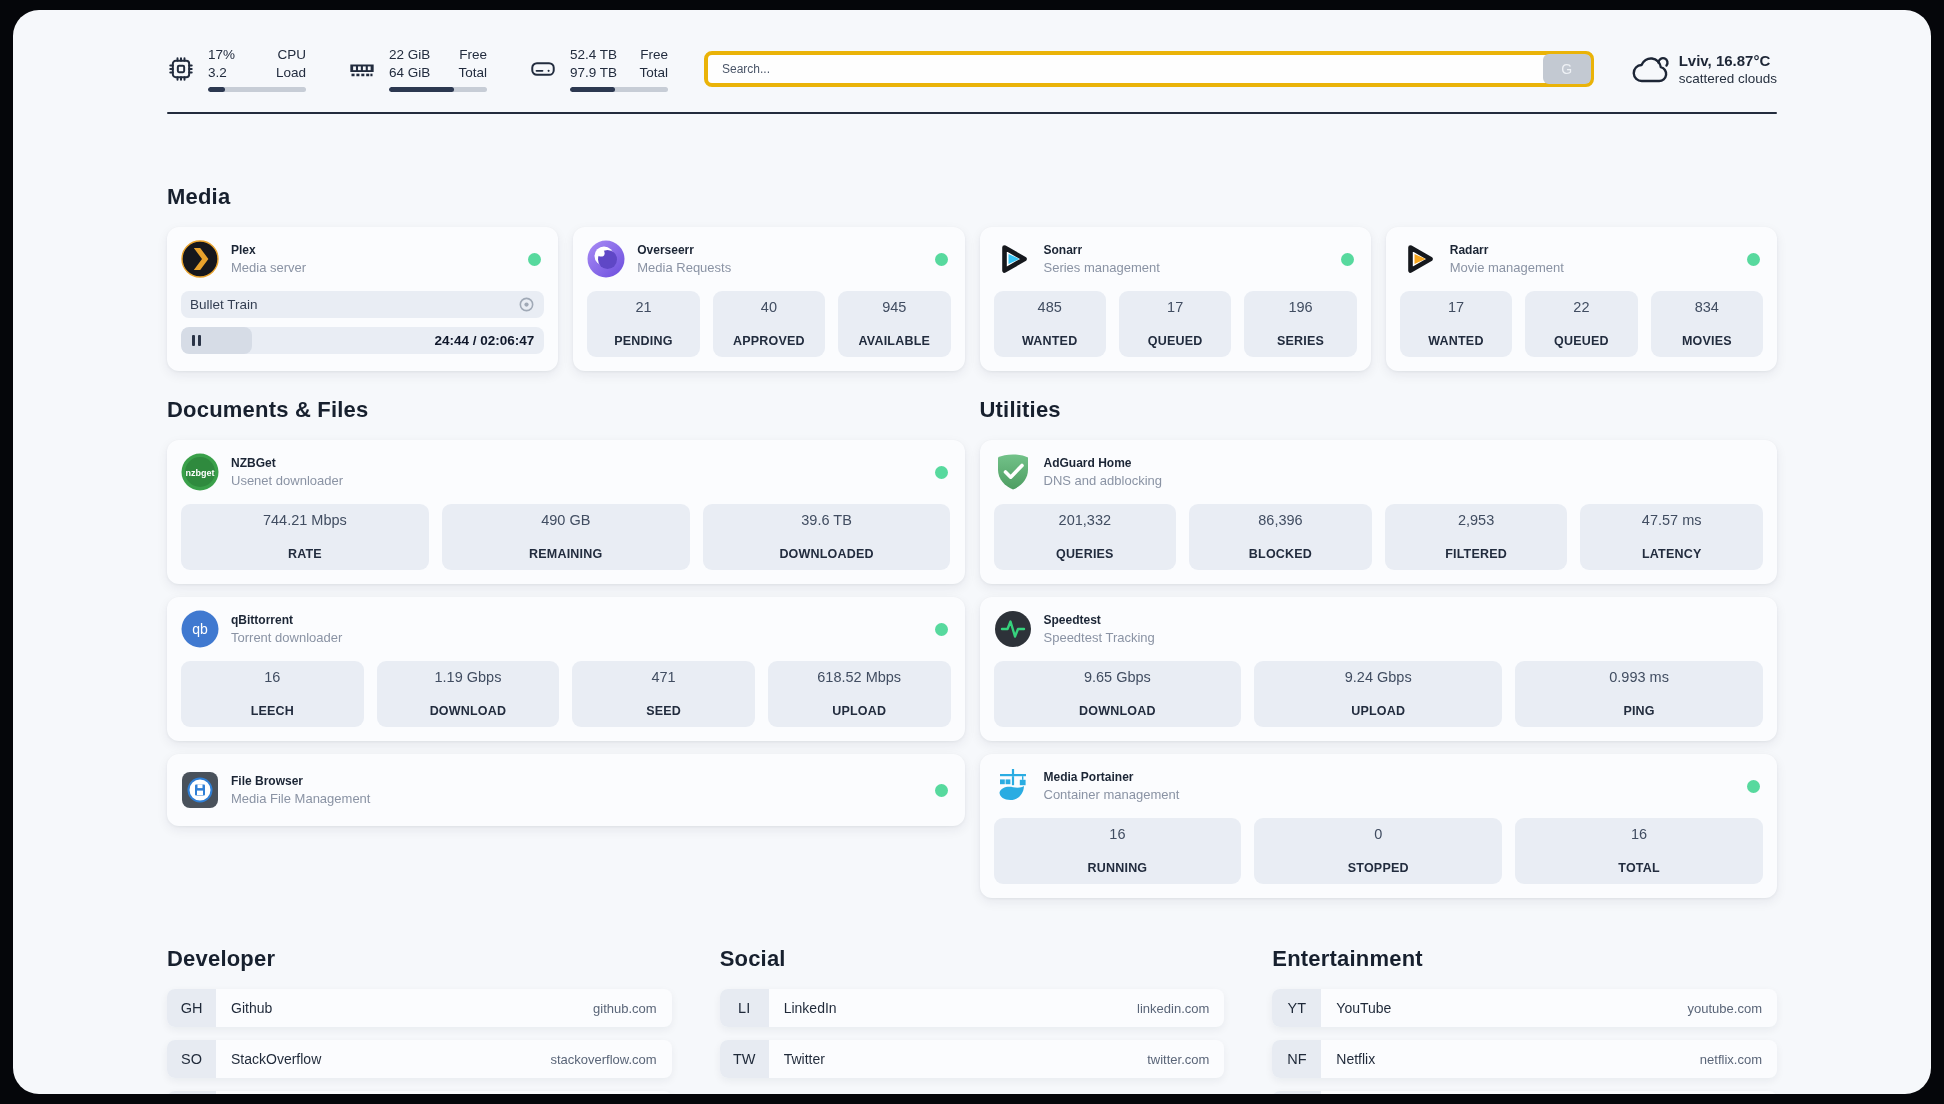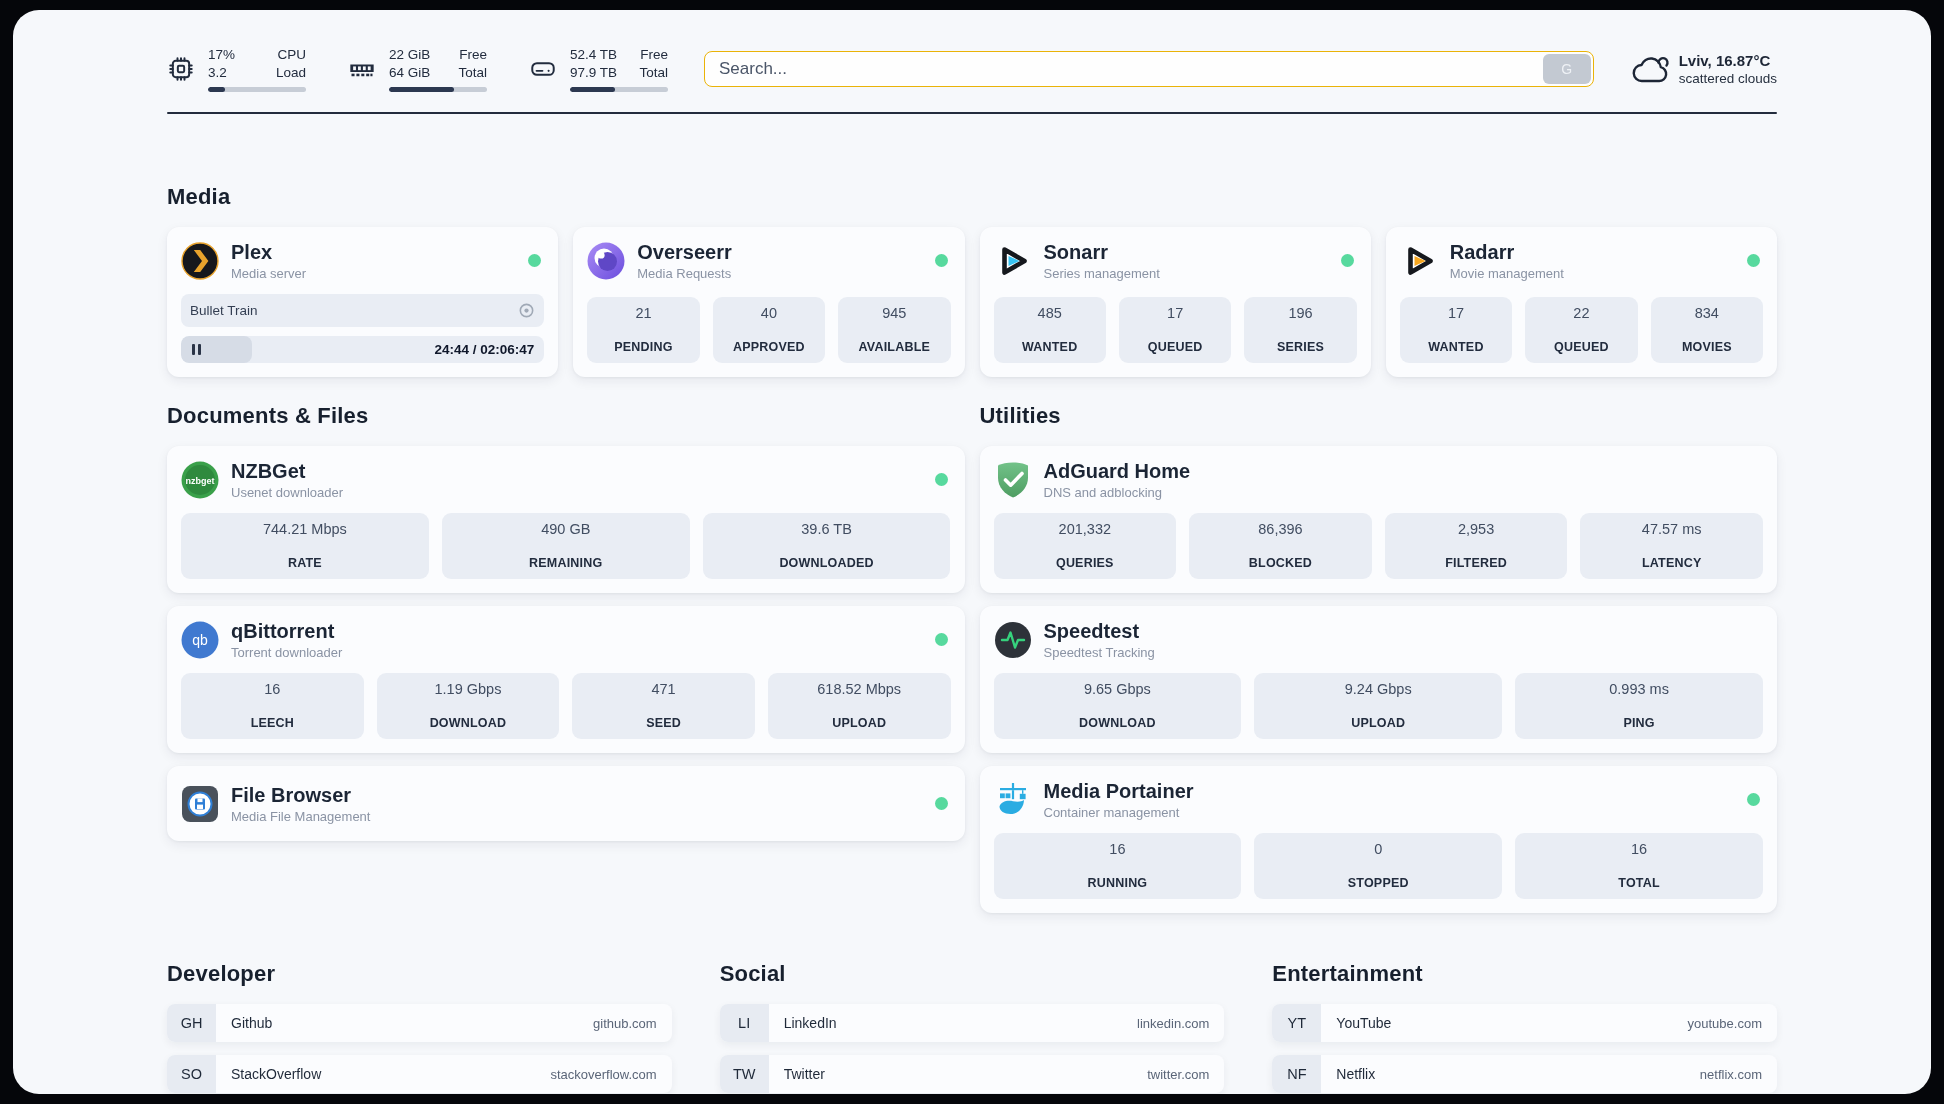--- a/index.html
+++ b/index.html
@@ -20,22 +20,22 @@
   .widgets { display:flex; gap:42px; align-items:center; }
   .widget { display:flex; gap:13px; align-items:center; }
   .widget svg { width:28px; height:28px; flex:none; }
   .w-body { width:98px; font-size:13.5px; color:#222c3e; font-weight:500; line-height:1.32; }
   .w-line { display:flex; justify-content:space-between; }
   .w-bar { height:5px; border-radius:3px; background:#c7cdd6; margin-top:5px; overflow:hidden; }
   .w-fill { height:100%; background:#2c3850; border-radius:3px; }
 
   .search-wrap { flex:1; margin:0 36px; position:relative; }
   .search-input {
-    width:100%; height:36px; border:1px solid #eab308; border-radius:8px;
-    background:#fefefe; padding:0 60px 0 14px; font-size:17px; color:#3c4658;
+    width:100%; height:36px; border:4px solid #eab308; border-radius:8px;
+    background:#fefefe; padding:0 60px 0 14px; font-size:12px; color:#3c4658;
     outline:none; font-family:"Liberation Sans", sans-serif;
   }
   .search-input::placeholder { color:#4a5568; }
   .search-btn {
     position:absolute; right:3px; top:3px; height:30px; width:48px;
     background:#c3c9d2; border:none; border-radius:6px;
     color:#eef1f5; font-size:14px; cursor:pointer; font-family:"Liberation Sans", sans-serif;
   }
   .weather { display:flex; align-items:center; gap:5px; }
   .weather svg { width:44px; height:34px; }
@@ -49,32 +49,32 @@
   .media-section { margin-top:70px; }
   .media-grid { display:grid; grid-template-columns:repeat(4,1fr); gap:15px; }
 
   .card {
     background:#fbfcfe; border-radius:12px;
     box-shadow:0 4px 12px rgba(25,35,55,0.07), 0 1px 3px rgba(25,35,55,0.05);
     padding:13px 14px 14px; display:flex; flex-direction:column;
   }
   .card-head { display:flex; align-items:center; gap:12px; }
   .app-icon { width:38px; height:38px; flex:none; }
-  .app-name { font-size:20px; font-weight:700; color:#1b2535; line-height:1.2; }
+  .app-name { font-size:12px; font-weight:700; color:#1b2535; line-height:1.2; }
   .app-desc { font-size:13px; color:#8a93a4; margin-top:2px; }
   .dot { width:13px; height:13px; border-radius:50%; background:#57d99e; margin-left:auto; margin-right:3px; flex:none; }
 
   .stats { display:flex; gap:13px; margin-top:auto; padding-top:13px; }
   .stat { flex:1; background:#e9edf4; border-radius:9px; text-align:center; padding:8px 4px 9px; }
   .stat-value { font-size:14.5px; color:#414d61; }
   .stat-label { font-size:12.5px; font-weight:700; color:#222c3e; margin-top:19px; letter-spacing:0.2px; }
 
   
   .np-row {
-    margin-top:13px; background:#e9edf4; border-radius:8px; height:33px;
+    margin-top:13px; background:#e9edf4; border-radius:8px; height:27px;
     display:flex; align-items:center; padding:0 9px; font-size:13.5px;
     color:#333e52; font-weight:500;
   }
   .np-title { flex:1; }
   .np-eye { width:17px; height:17px; cursor:pointer; }
   .pp-row {
     margin-top:9px; position:relative; background:#e9edf4; border-radius:8px;
     height:27px; display:flex; align-items:center; overflow:hidden;
   }
   .pp-fill { position:absolute; left:0; top:0; bottom:0; background:#d6dce6; border-radius:8px; }

